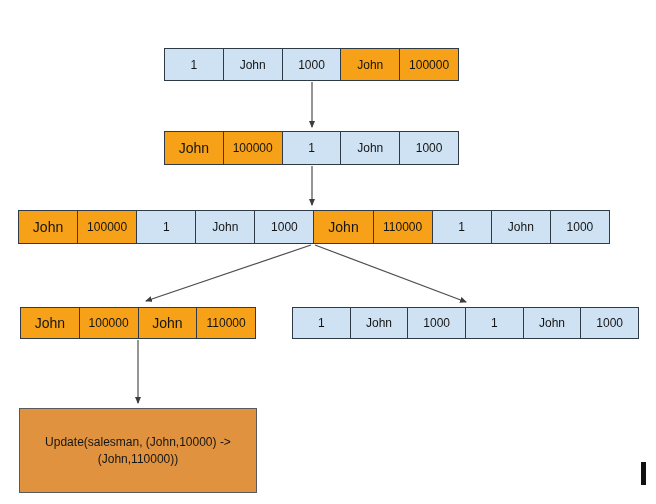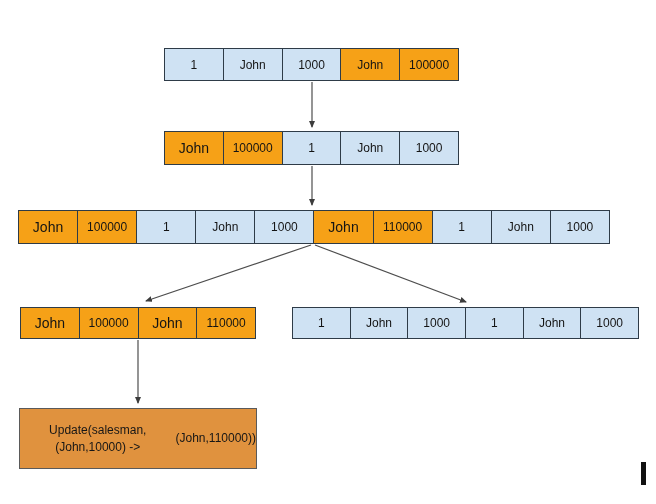--- a/index.html
+++ b/index.html
@@ -40,29 +40,28 @@
     white-space: nowrap;
     overflow: hidden;
   }
   .cell:last-child { border-right: none; }
   .cell.blue   { background: var(--light-blue, #cfe2f3); }
   .cell.orange { background: var(--orange, #f6a117); }
   .cell.big    { font-size: 14px; }
   .update-box {
     position: absolute;
     left: 19px; top: 408px;
-    width: 238px; height: 61px;
+    width: 238px; height: 85px;
     box-sizing: border-box;
     background: var(--update-orange, #e0923e);
     border: 1px solid #5a5a5a;
     display: flex;
-    flex-direction: row;
+    flex-direction: column;
     align-items: center;
     justify-content: center;
-    text-align: center;
     font-size: 12px;
     color: #161616;
     line-height: 1.35;
   }
   .caret-bar {
     position: absolute;
     left: 641px; top: 462px;
     width: 5px; height: 23px;
     background: #111111;
   }

